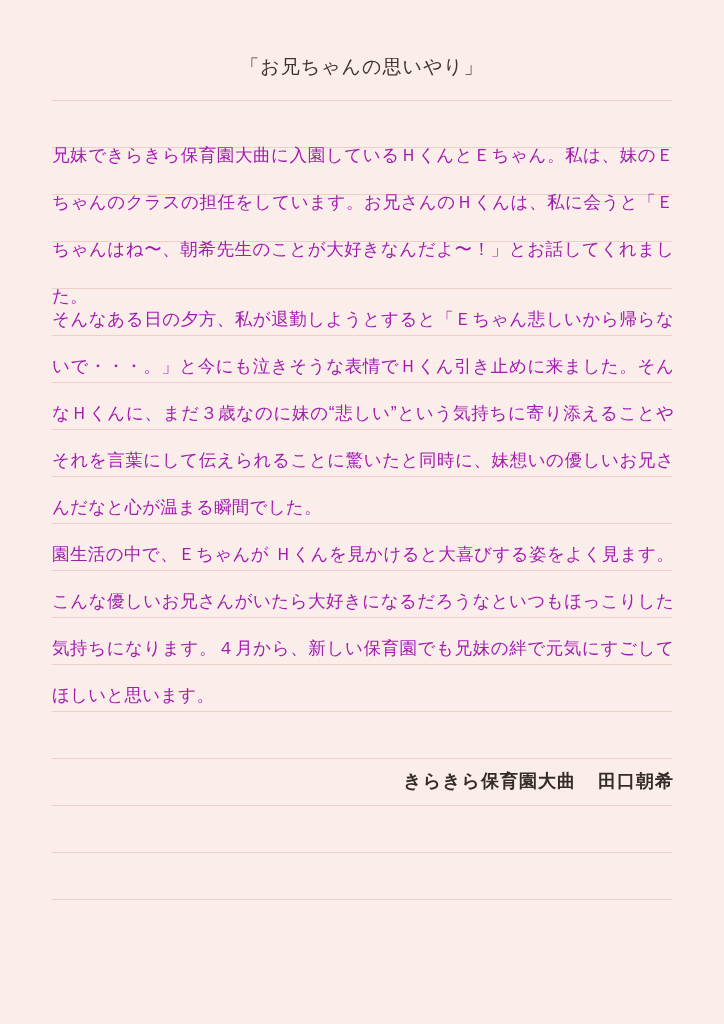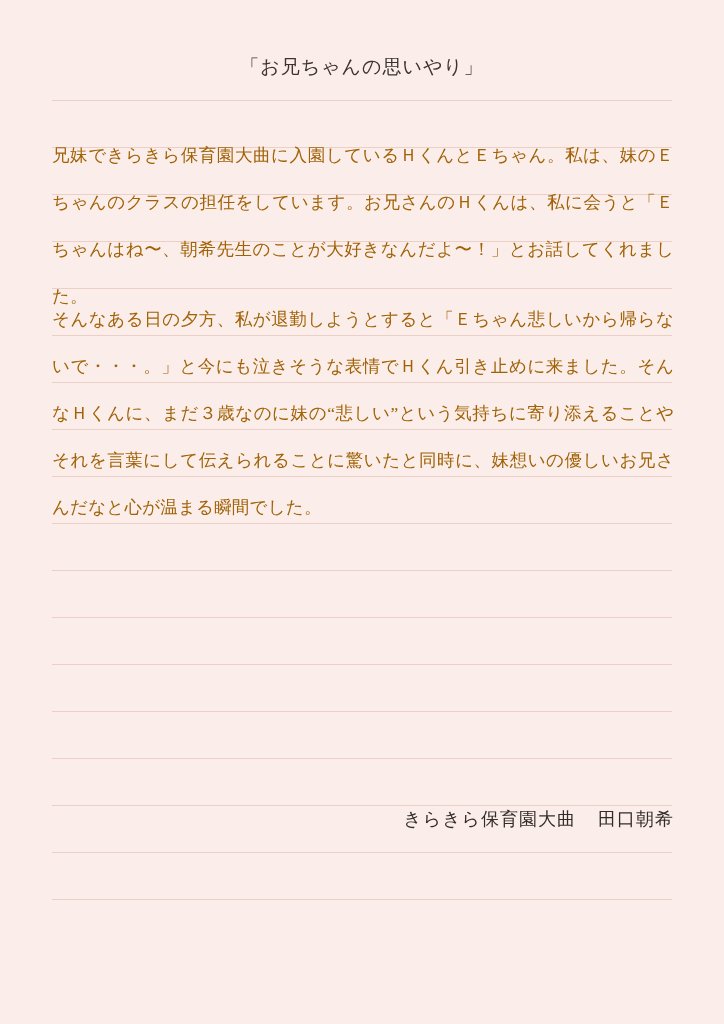--- a/index.html
+++ b/index.html
@@ -51,38 +51,38 @@
     letter-spacing: 1px;
     color: #3b3330;
     font-weight: 400;
   }
   .para {
     position: absolute;
     left: 52px;
     width: 622px;
     font-size: 17.5px;
     line-height: 47px;
-    color: #a16207;
+    color: #a21caf;
     text-align: justify;
     text-justify: inter-character;
     letter-spacing: 0.2px;
-    font-family: Liberation Serif, serif;
   }
   #para-1 { top: 114px; }
   #para-2 { top: 278px; }
   #para-3 { top: 513px; }
   .signature {
     position: absolute;
     left: 52px;
     width: 622px;
-    top: 807px;
+    top: 769px;
     text-align: right;
     font-size: 18px;
     color: #332c29;
     letter-spacing: 1px;
+    font-weight: bold;
   }
   .sign-org { margin-right: 22px; }
 </style>
 </head>
 <body>
 
 <div class="page">
 
   <div class="rules">
     <div class="rule" style="top:100px"></div>
@@ -106,19 +106,20 @@
   </div>
 
   <div class="content">
 
     <div class="doc-title">「お兄ちゃんの思いやり」</div>
 
     <p class="para" id="para-1">兄妹できらきら保育園大曲に入園しているＨくんとＥちゃん。私は、妹のＥちゃんのクラスの担任をしています。お兄さんのＨくんは、私に会うと「Ｅちゃんはね〜、朝希先生のことが大好きなんだよ〜！」とお話してくれました。</p>
 
     <p class="para" id="para-2">そんなある日の夕方、私が退勤しようとすると「Ｅちゃん悲しいから帰らないで・・・。」と今にも泣きそうな表情でＨくん引き止めに来ました。そんなＨくんに、まだ３歳なのに妹の“悲しい”という気持ちに寄り添えることやそれを言葉にして伝えられることに驚いたと同時に、妹想いの優しいお兄さんだなと心が温まる瞬間でした。</p>
 
+    <p class="para" id="para-3">園生活の中で、Ｅちゃんが Ｈくんを見かけると大喜びする姿をよく見ます。こんな優しいお兄さんがいたら大好きになるだろうなといつもほっこりした気持ちになります。４月から、新しい保育園でも兄妹の絆で元気にすごしてほしいと思います。</p>
 
     <div class="signature">
       <span class="sign-org">きらきら保育園大曲</span><span>田口朝希</span>
     </div>
 
   </div>
 </div>
 
 </body></html>

